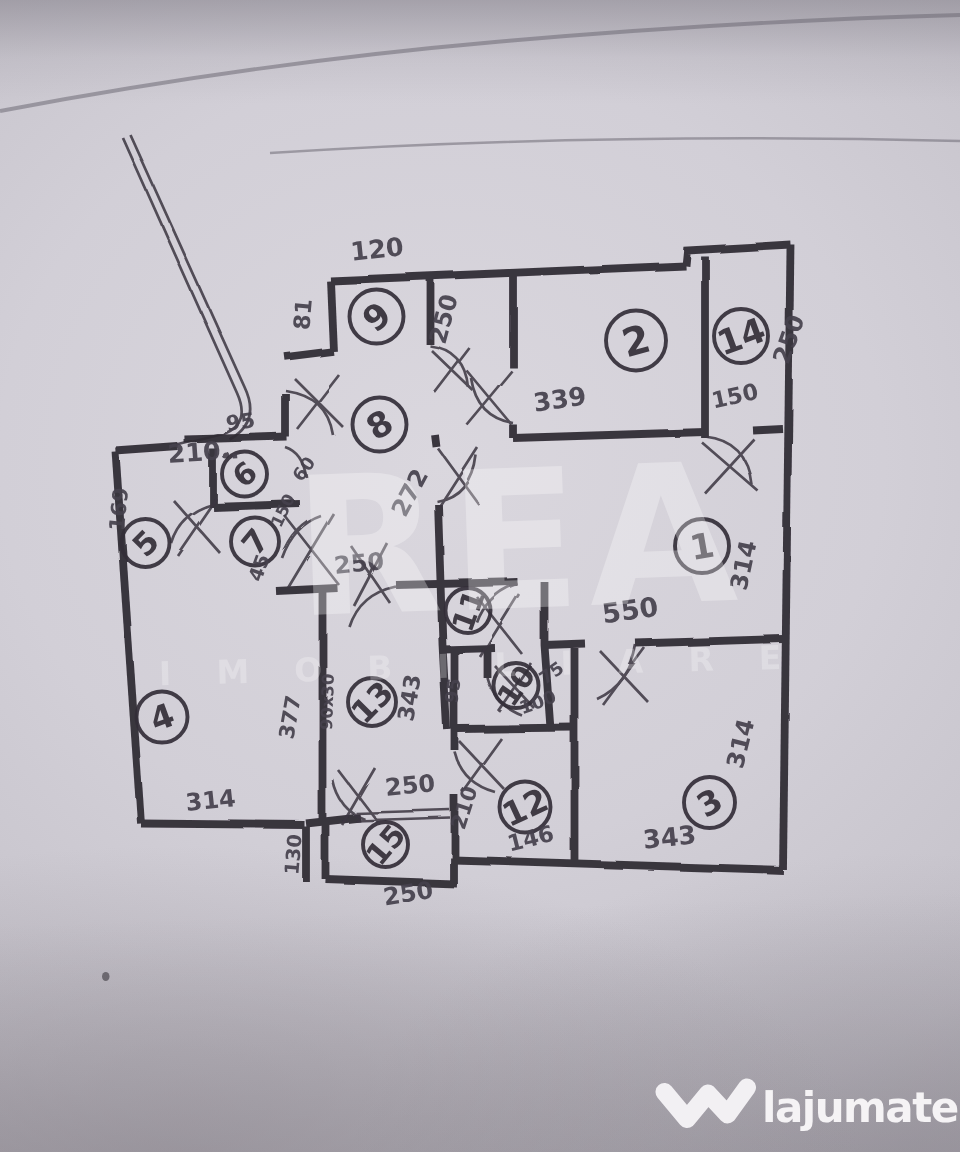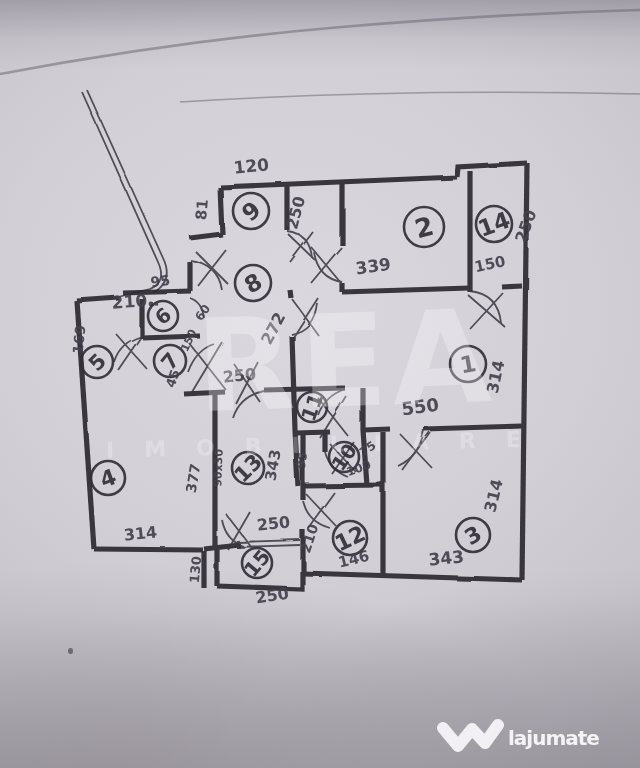--- a/index.html
+++ b/index.html
@@ -28,21 +28,21 @@
   }
   .wm-sub{
     position:absolute; left:106px; top:432px; z-index:3;
     font-size:22px; font-weight:bold; letter-spacing:30px;
     color:rgba(255,255,255,.26); transform:rotate(-1.5deg); white-space:nowrap;
   }
   .logo{
     position:absolute; left:436px; top:714px; z-index:4;
     display:flex; align-items:center; gap:4px;
   }
-  .logo-name{color:#f5f3f5;font-weight:bold;font-size:20px;letter-spacing:-1px;}
+  .logo-name{color:#f5f3f5;font-weight:bold;font-size:28px;letter-spacing:-1px;}
   .speck{position:absolute;width:5px;height:6px;border-radius:50%;background:#4c4850;opacity:.7;}
 </style>
 </head>
 <body>
 
 <div id="stage">
 
   <svg class="plan" width="640" height="768" viewBox="0 0 640 768">
     <defs>
       <filter id="rough" x="-5%" y="-5%" width="110%" height="110%">

